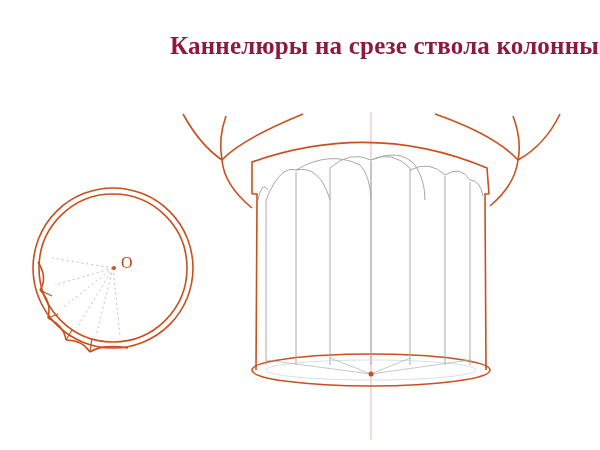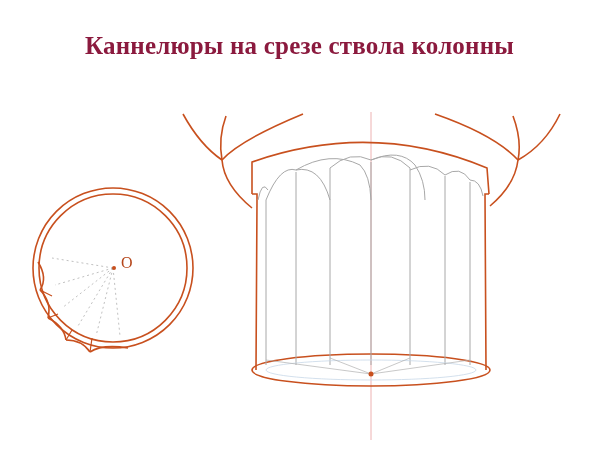--- a/index.html
+++ b/index.html
@@ -1,17 +1,17 @@
 <!DOCTYPE html>
 <html><head>
 <meta charset="utf-8">
 <style>
   html, body { margin:0; padding:0; background:#ffffff; }
   body { width:600px; height:450px; position:relative; overflow:hidden; font-family:"Liberation Serif", serif; }
-  .title { position:absolute; left:0; top:32px; width:599px; text-align:center; font-family:"Liberation Serif", serif; font-weight:bold; font-size:25px; color:#8b1a3e; letter-spacing:0.2px; }
+  .title { position:absolute; left:0; top:32px; width:599px; text-align:right; font-family:"Liberation Serif", serif; font-weight:bold; font-size:25px; color:#8b1a3e; letter-spacing:0.2px; }
   svg.diagram { position:absolute; left:0; top:0; }
   .label-o { font-family:"Liberation Serif", serif; font-size:16px; fill:#b5461a; }
 </style>
 </head>
 <body>
 
 <div class="title">Каннелюры на срезе ствола колонны</div>
 
 <svg class="diagram" width="600" height="450" viewBox="0 0 600 450">
 

